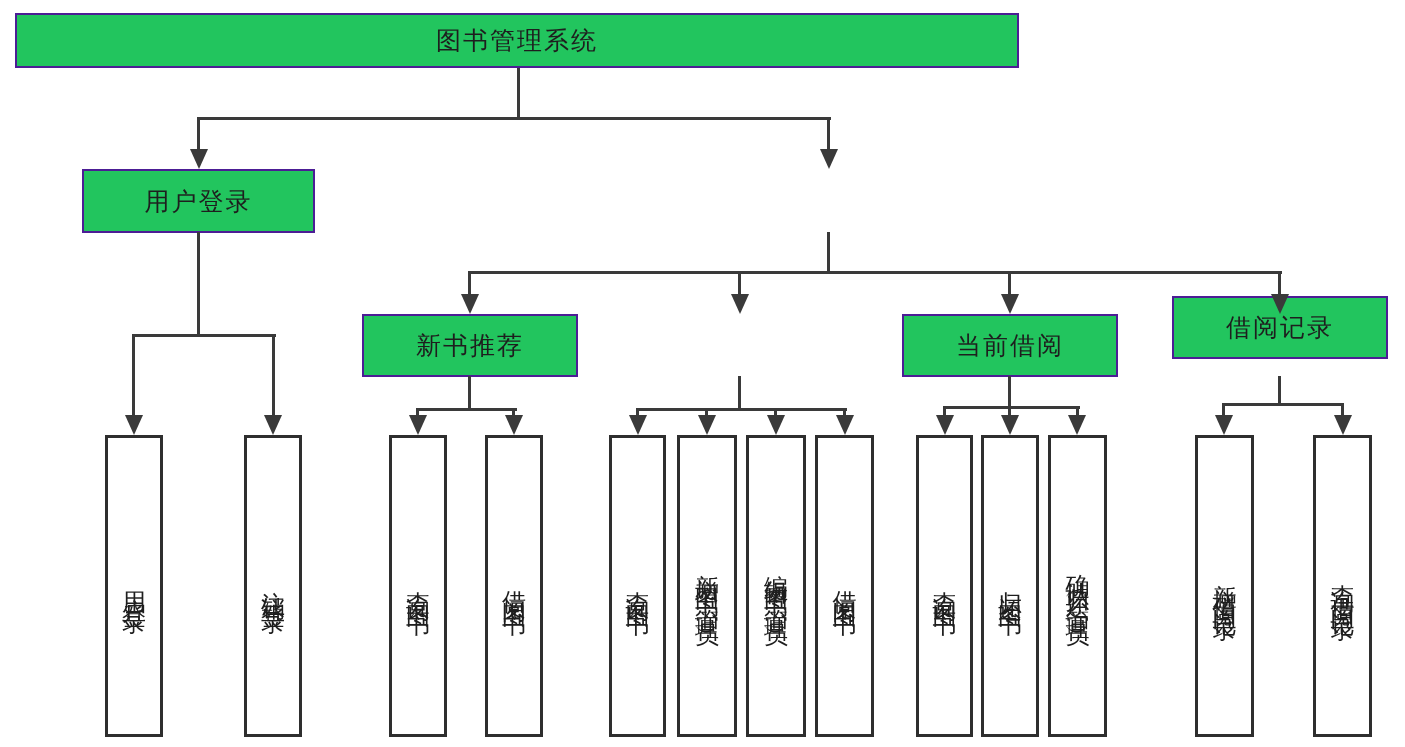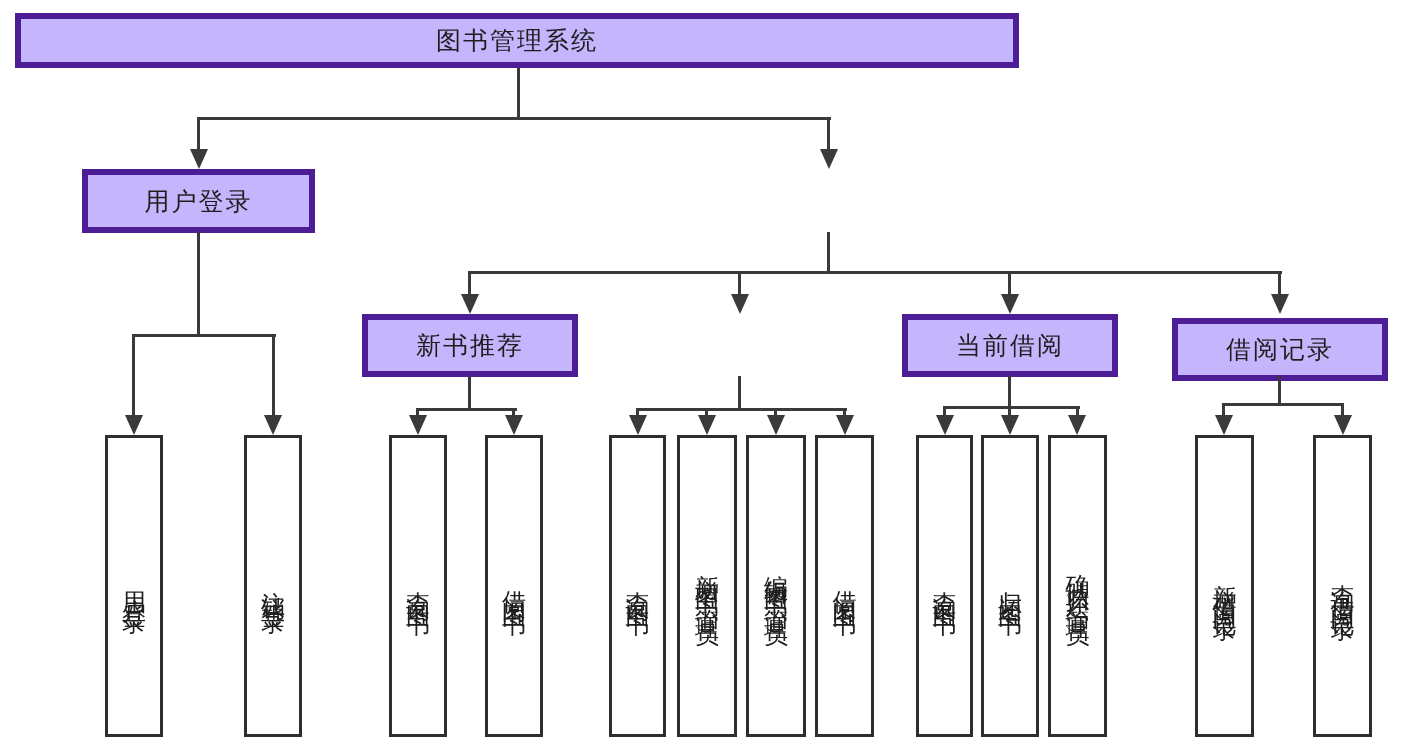--- a/index.html
+++ b/index.html
@@ -1,22 +1,22 @@
 <!DOCTYPE html>
 <html><head>
 <meta charset="utf-8">
 <style>
   html,body{margin:0;padding:0;background:#ffffff;}
   #canvas{
     position:relative;width:1405px;height:747px;background:#ffffff;overflow:hidden;
     font-family:"DejaVu Sans","Liberation Sans",sans-serif;color:#1e1e1e;
   }
   .node{
-    position:absolute;box-sizing:border-box;background:#c4b5fd;
-    border:6px solid #4c1d95;display:flex;align-items:center;justify-content:center;
+    position:absolute;box-sizing:border-box;background:#22c55e;
+    border:2px solid #4c1d95;display:flex;align-items:center;justify-content:center;
   }
   .node .lbl{font-size:25px;letter-spacing:2px;white-space:nowrap;color:#1e1e1e;}
   .leaf{
     position:absolute;box-sizing:border-box;background:#ffffff;top:435px;height:302px;
     border:3px solid #2e2e2e;display:flex;align-items:center;justify-content:center;
   }
   .leaf .vlbl{
     writing-mode:vertical-rl;text-orientation:mixed;font-size:24px;letter-spacing:7px;
     line-height:1;color:#1e1e1e;white-space:nowrap;
   }
@@ -43,21 +43,21 @@
   <div class="node" style="left:82px;top:169px;width:233px;height:64px;">
     <span class="lbl">用户登录</span>
   </div>
 
   <div class="node" style="left:362px;top:314px;width:216px;height:63px;">
     <span class="lbl">新书推荐</span>
   </div>
   <div class="node" style="left:902px;top:314px;width:216px;height:63px;">
     <span class="lbl">当前借阅</span>
   </div>
-  <div class="node" style="left:1172px;top:318px;width:216px;height:63px;">
+  <div class="node" style="left:1172px;top:296px;width:216px;height:63px;">
     <span class="lbl">借阅记录</span>
   </div>
 
   <div class="leaf" style="left:105px;width:58px;">
     <span class="vlbl">用户登录</span>
   </div>
   <div class="leaf" style="left:244px;width:58px;">
     <span class="vlbl">注销登录</span>
   </div>
 

